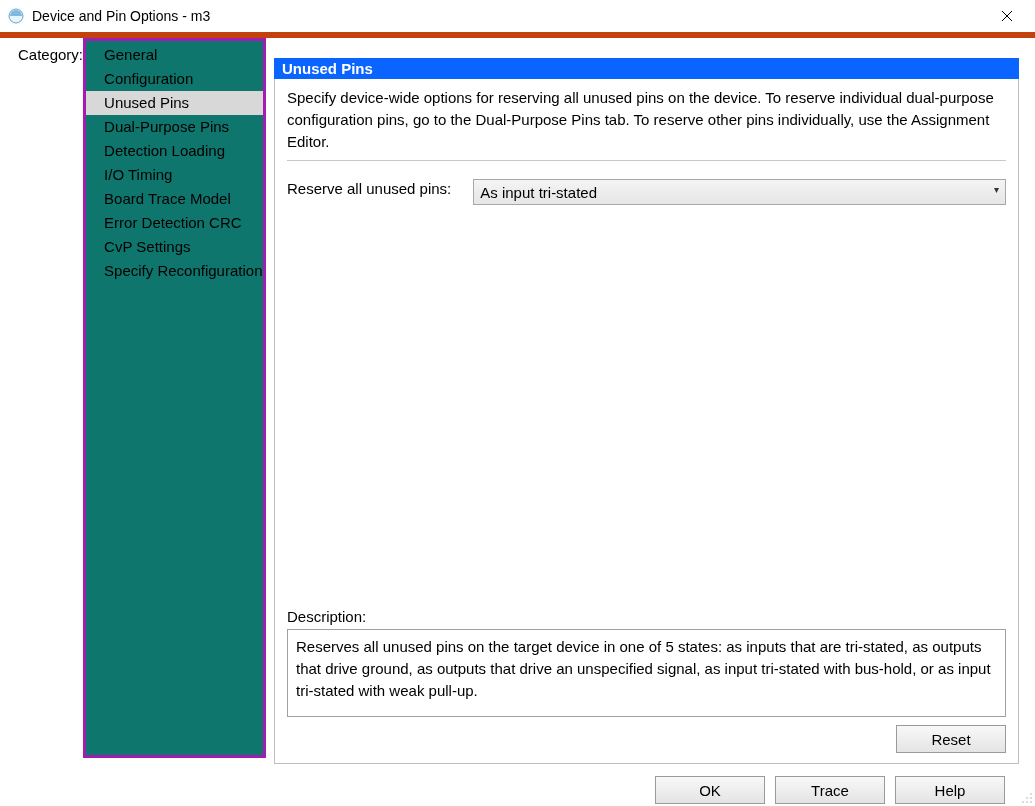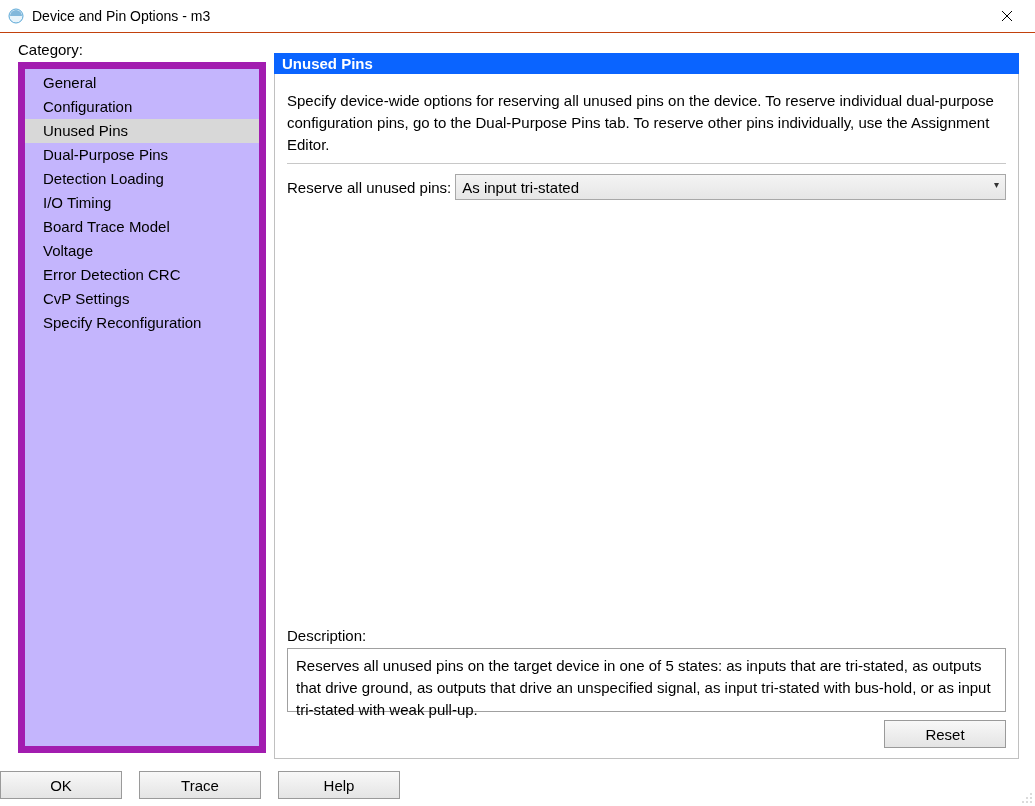--- a/index.html
+++ b/index.html
@@ -11,21 +11,21 @@
     font-size: 15px;
     color: #000;
     background: #fff;
     overflow: hidden;
   }
   .titlebar {
     height: 32px;
     display: flex;
     align-items: center;
     padding: 0 8px 0 8px;
-    border-bottom: 1px solid #c2410c;
+    border-bottom: 6px solid #c2410c;
   }
   .title-icon {
     width: 16px;
     height: 16px;
     margin-right: 8px;
     display: flex;
     align-items: center;
     justify-content: center;
   }
   .title-text {
@@ -50,28 +50,27 @@
   }
   .top-area {
     display: flex;
     flex: 1;
     padding: 0 16px 0 18px;
     box-sizing: border-box;
   }
   .left-col {
     width: 248px;
     display: flex;
-    flex-direction: column;
   }
   .category-label {
     padding: 8px 0 4px 0;
   }
   .category-list {
-    border: 7px solid #a21caf;
-    background: #c4b5fd;
+    border: 3px solid #a21caf;
+    background: #0f766e;
     flex: 1;
     margin-bottom: 6px;
     padding-top: 2px;
     overflow: hidden;
   }
   .category-item {
     padding: 2px 8px 2px 18px;
     line-height: 20px;
     white-space: nowrap;
   }
@@ -97,81 +96,81 @@
     border-top: none;
     flex: 1;
     padding: 8px 12px 10px 12px;
     display: flex;
     flex-direction: column;
     box-sizing: border-box;
   }
   .intro-text {
     line-height: 1.45;
     padding-bottom: 8px;
-    margin-top: 8px;
   }
   .hr {
     border-bottom: 1px solid #c8c8c8;
     margin-bottom: 10px;
   }
   .field-row {
     display: flex;
     align-items: center;
-    gap: 4px;
+    gap: 22px;
   }
   .field-label {
     white-space: nowrap;
   }
   .dropdown {
     flex: 1;
     height: 24px;
     background: linear-gradient(#f4f4f4,#e6e6e6);
     border: 1px solid #a8a8a8;
     display: flex;
     align-items: center;
     padding: 0 6px;
     font-size: 15px;
     position: relative;
+    margin-top: 8px;
   }
   .dropdown-arrow {
     position: absolute;
     right: 6px;
     top: 4px;
     font-size: 10px;
     color: #333;
   }
   .spacer { flex: 1; }
   .desc-label { padding-top: 8px; padding-bottom: 4px; }
   .desc-box {
     border: 1px solid #a0a0a0;
     padding: 6px 8px;
     line-height: 1.45;
-    height: 64px;
+    height: 88px;
     box-sizing: border-box;
   }
   .reset-row {
     display: flex;
     justify-content: flex-end;
     padding-top: 8px;
   }
   .btn {
     min-width: 84px;
     height: 26px;
     background: linear-gradient(#f8f8f8,#e4e4e4);
     border: 1px solid #9a9a9a;
     font-size: 15px;
     display: flex;
     align-items: center;
     justify-content: center;
-    padding: 0 18px;
+    padding: 0 12px;
   }
   .bottom-buttons {
     display: flex;
-    justify-content: flex-start;
-    gap: 17px;
+    justify-content: flex-end;
+    gap: 10px;
     padding: 12px 30px 0 0;
   }
   .resize-grip {
     position: absolute;
     right: 2px;
     bottom: 2px;
     width: 12px;
     height: 12px;
     opacity: .4;
   }
@@ -200,21 +199,20 @@
     <div class="left-col">
       <div class="category-label">Category:</div>
       <div class="category-list" id="category-list">
           <div class="category-item">General</div>
           <div class="category-item">Configuration</div>
           <div class="category-item selected">Unused Pins</div>
           <div class="category-item">Dual-Purpose Pins</div>
           <div class="category-item">Detection Loading</div>
           <div class="category-item">I/O Timing</div>
           <div class="category-item">Board Trace Model</div>
-          <div class="category-item">Voltage</div>
           <div class="category-item">Error Detection CRC</div>
           <div class="category-item">CvP Settings</div>
           <div class="category-item">Specify Reconfiguration</div>
         </div>
     </div>
     <div class="right-col">
       <div class="panel-header">Unused Pins</div>
       <div class="panel-body">
         <div class="intro-text">Specify device-wide options for reserving all unused pins on the device. To reserve individual dual-purpose configuration pins, go to the Dual-Purpose Pins tab. To reserve other pins individually, use the Assignment Editor.</div>
         <div class="hr"></div>

